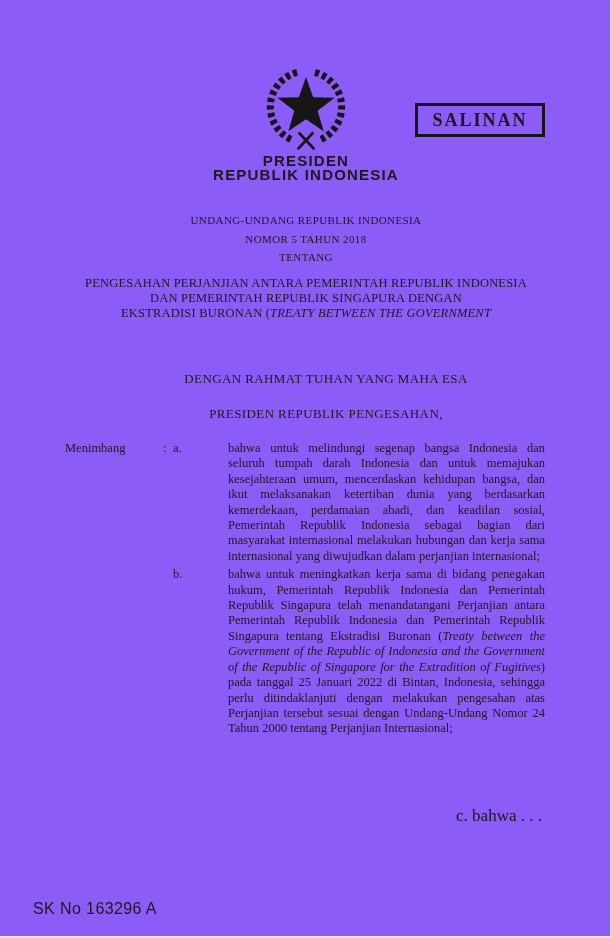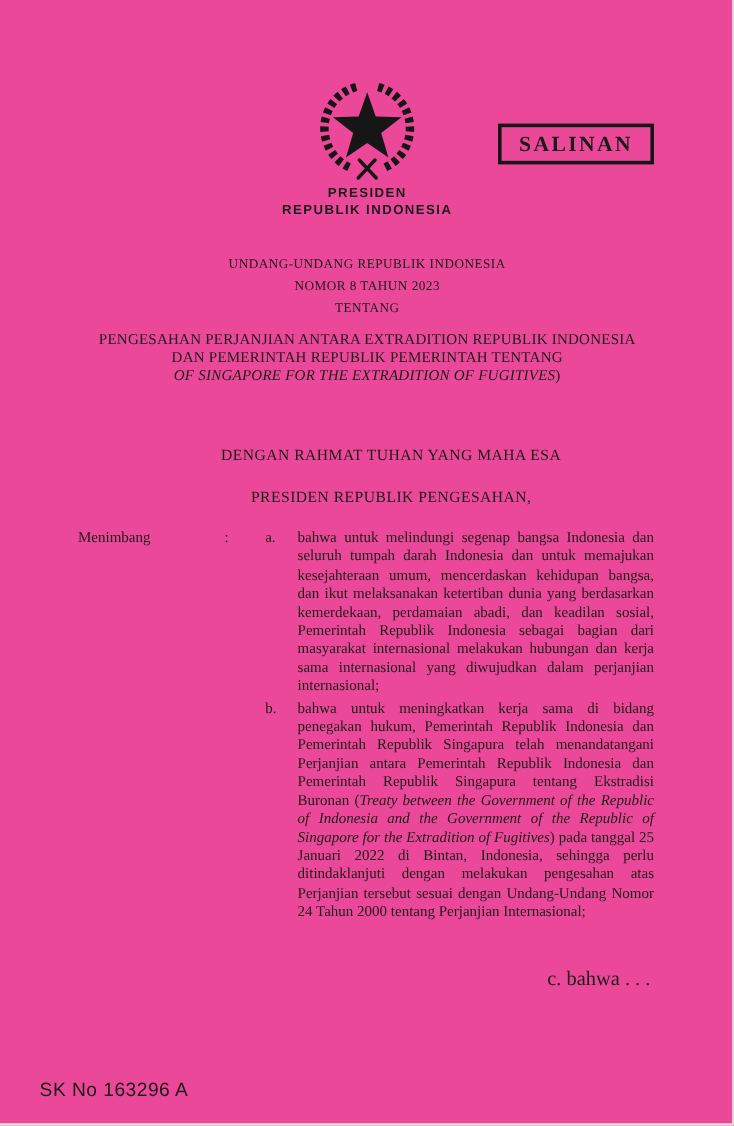--- a/index.html
+++ b/index.html
@@ -1,32 +1,32 @@
 <!DOCTYPE html>
 <html><head>
 <meta charset="utf-8">
 <style>
   html,body { margin:0; padding:0; background:#e9e9e6; }
   .page {
     position:relative;
     width:612px; height:938px;
     margin:0 auto;
-    background:#ec4899;
+    background:#8b5cf6;
     color:#1b1b1b;
     font-family:"Liberation Serif","DejaVu Serif",serif;
     overflow:hidden;
     box-shadow: inset -2px 0 0 #d9d9d4, inset 0 -2px 0 #e4e4df;
   }
   .seal { position:absolute; left:259px; top:60px; width:94px; height:94px; }
   .seal svg { display:block; width:100%; height:100%; }
   .letterhead {
     position:absolute; top:154px; left:0; width:612px;
     text-align:center;
     font-family:"Liberation Sans","DejaVu Sans",sans-serif;
-    font-weight:bold; font-size:11px; letter-spacing:1.2px; line-height:14px;
+    font-weight:bold; font-size:15px; letter-spacing:1.2px; line-height:14px;
   }
   .salinan {
     position:absolute; top:103px; left:415px; width:130px; height:34px;
     border:3px solid #161616; box-sizing:border-box;
     display:flex; align-items:center; justify-content:center;
     font-weight:bold; font-size:18px; letter-spacing:2px;
   }
   .title-block {
     position:absolute; top:211px; left:0; width:612px;
     text-align:center; font-size:11px; line-height:18.6px; letter-spacing:0.4px;
@@ -38,28 +38,27 @@
   .invocation, .issuer {
     position:absolute; left:0; width:612px; text-align:center;
     font-size:13px; letter-spacing:0.4px;margin-left:20px;
   }
   .invocation { top:371px; }
   .issuer { top:406px; }
   .considering {
     position:absolute; top:441px; left:65px; width:480px;
     font-size:12.5px; line-height:15.4px;
     display:flex;
-    gap:24px;
   }
   .c-label { width:98px; flex:none; }
   .c-colon { width:10px; flex:none; }
   .c-items { flex:1; display:flex; flex-direction:column; gap:3px; }
   .c-item { display:flex; }
   .c-marker { width:27px; flex:none; }
-  .c-text { flex:1; text-align:justify; }
+  .c-text { flex:1; text-align:justify;margin-left:28px; }
   .c-text i, .subject i { font-style:italic; }
   .catchword { position:absolute; top:806px; right:70px; font-size:17px; }
   .footer-code {
     position:absolute; left:33px; top:900px;
     font-family:"Liberation Sans","DejaVu Sans",sans-serif;
     font-size:16px; letter-spacing:0.4px;
   }
 </style>
 </head>
 <body>
@@ -77,28 +76,28 @@
 
   <div class="salinan">SALINAN</div>
 
   <div class="letterhead">
     <div>PRESIDEN</div>
     <div>REPUBLIK INDONESIA</div>
   </div>
 
   <div class="title-block">
     <div>UNDANG-UNDANG REPUBLIK INDONESIA</div>
-    <div>NOMOR 8 TAHUN 2023</div>
+    <div>NOMOR 5 TAHUN 2018</div>
     <div>TENTANG</div>
   </div>
 
   <div class="subject">
-    <div><span>PENGESAHAN PERJANJIAN ANTARA EXTRADITION REPUBLIK INDONESIA</span><i></i><span></span></div>
-    <div><span>DAN PEMERINTAH REPUBLIK PEMERINTAH TENTANG</span><i></i><span></span></div>
-    <div><span></span><i>OF SINGAPORE FOR THE EXTRADITION OF FUGITIVES</i><span>)</span></div>
+    <div><span>PENGESAHAN PERJANJIAN ANTARA PEMERINTAH REPUBLIK INDONESIA</span><i></i><span></span></div>
+    <div><span>DAN PEMERINTAH REPUBLIK SINGAPURA DENGAN</span><i></i><span></span></div>
+    <div><span>EKSTRADISI BURONAN (</span><i>TREATY BETWEEN THE GOVERNMENT</i><span></span></div>
   </div>
 
   <div class="invocation">DENGAN RAHMAT TUHAN YANG MAHA ESA</div>
   <div class="issuer">PRESIDEN REPUBLIK PENGESAHAN,</div>
 
   <div class="considering">
     <div class="c-label">Menimbang</div>
     <div class="c-colon">:</div>
     <div class="c-items">
       <div class="c-item">

